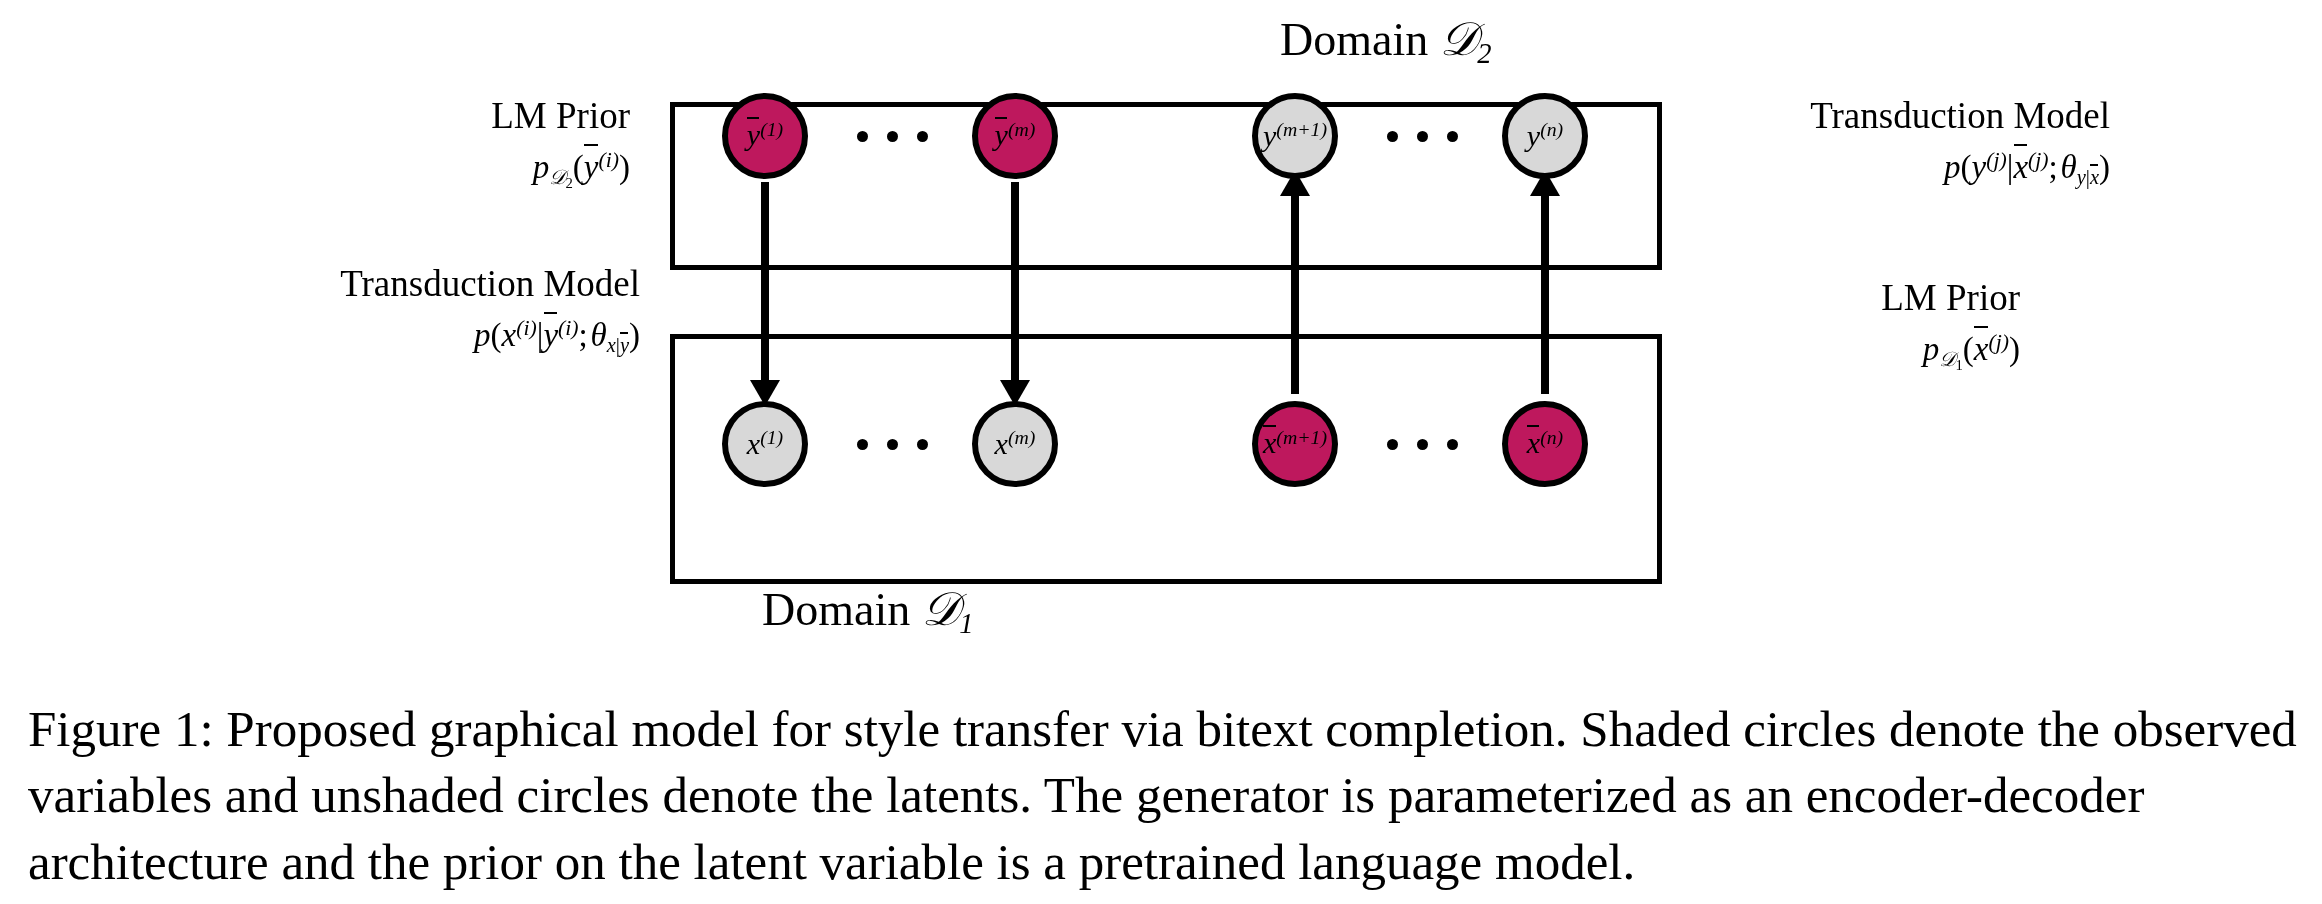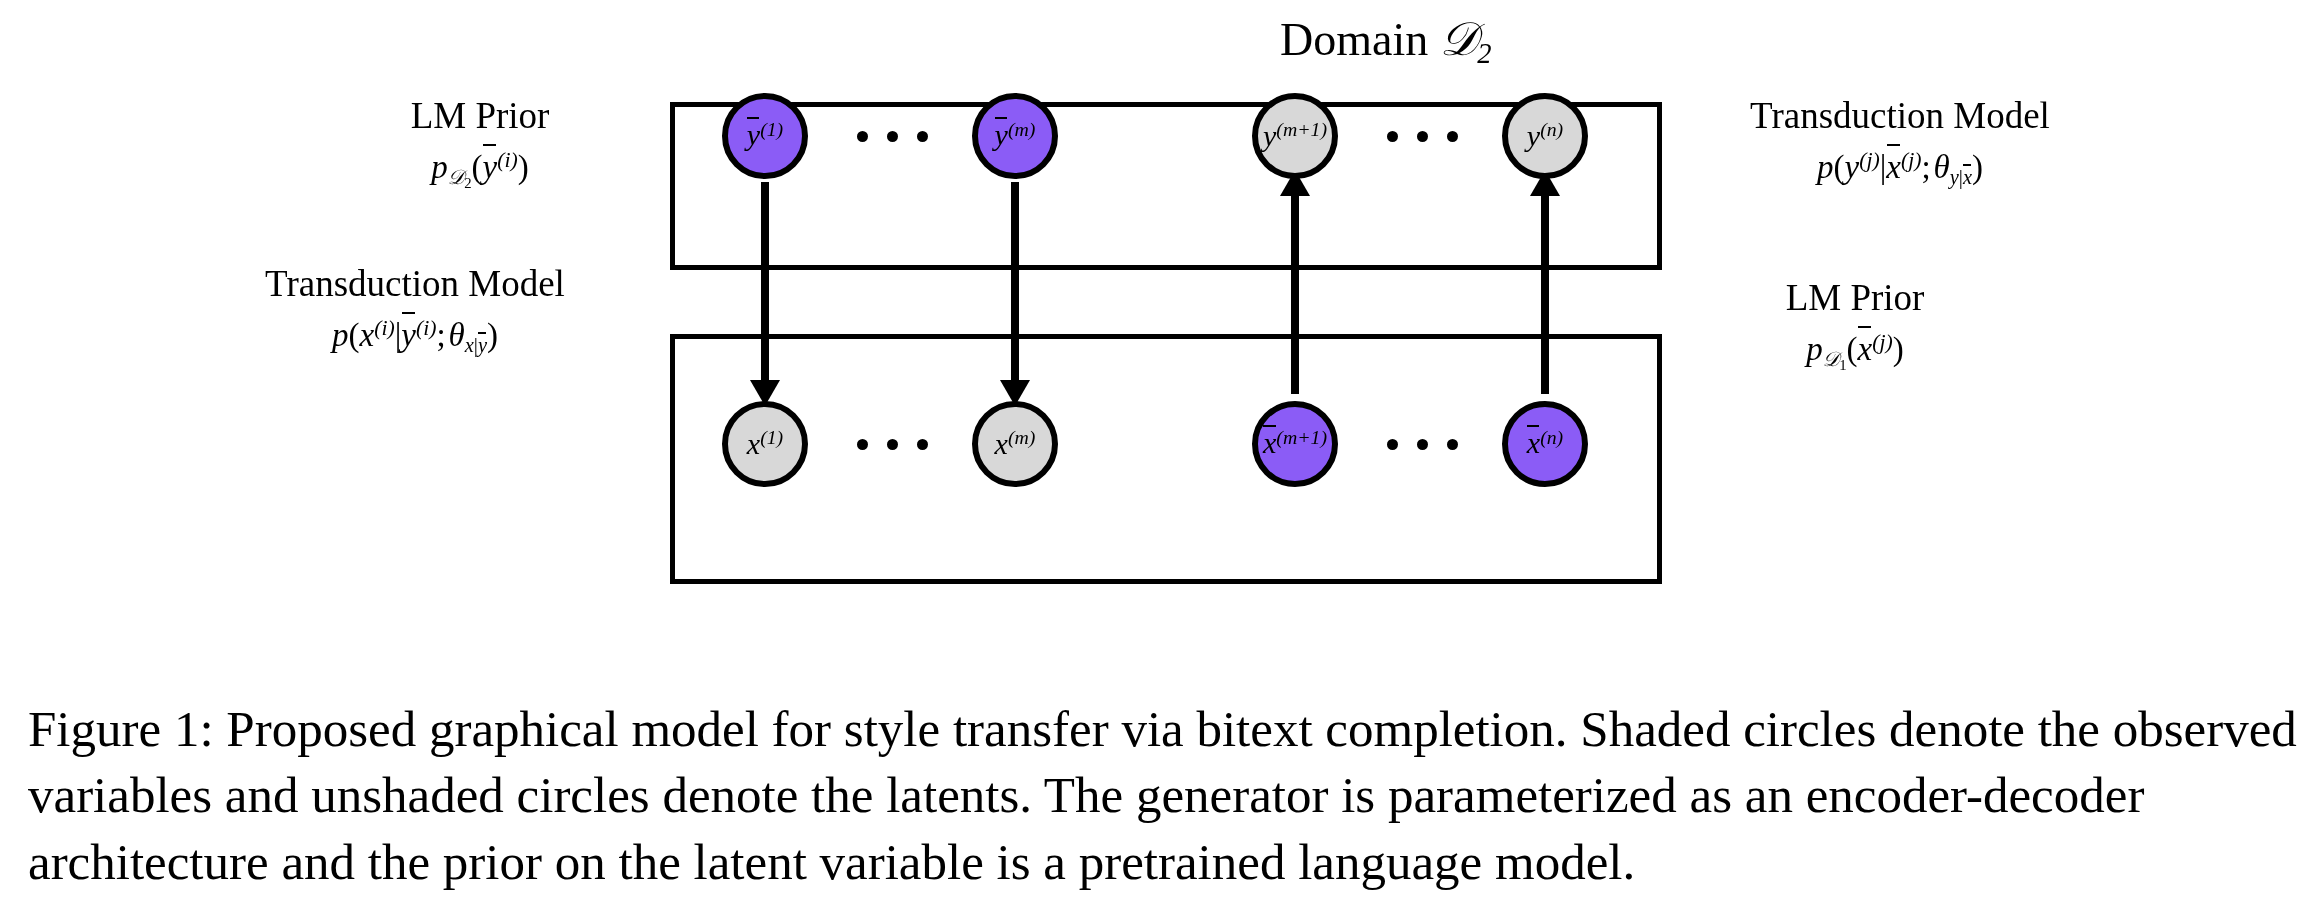--- a/index.html
+++ b/index.html
@@ -10,21 +10,21 @@
   .plate{position:absolute;border:5px solid #000;background:transparent;box-sizing:border-box;}
   #plate-top{left:670px;top:98px;width:992px;height:168px;}
   #plate-bot{left:670px;top:330px;width:992px;height:250px;}
 
   
   .domain-label{position:absolute;font-size:46px;line-height:1;white-space:nowrap;}
   #domain-d2{left:1280px;top:12px;}
   #domain-d1{left:762px;top:582px;}
 
   
-  .side{position:absolute;text-align:center;line-height:1.30;white-space:nowrap;}
+  .side{position:absolute;text-align:right;line-height:1.30;white-space:nowrap;}
   .side .ttl{font-size:37px;display:block;}
   .side .frm{font-size:33px;display:block;margin-top:6px;}
   #side-tl{left:330px;top:88px;width:300px;}
   #side-tr{left:1690px;top:88px;width:420px;}
   #side-bl{left:190px;top:256px;width:450px;}
   #side-br{left:1690px;top:270px;width:330px;}
 
   
   .mi{font-family:"Liberation Serif",serif;font-style:italic;}
   .mu{font-family:"Liberation Serif",serif;font-style:normal;}
@@ -32,21 +32,21 @@
   .sup{font-size:0.66em;vertical-align:0.50em;font-style:italic;}
   .sub{font-size:0.62em;vertical-align:-0.28em;font-style:italic;}
   .ovl{position:relative;display:inline-block;}
   .ovl::before{content:"";position:absolute;left:3%;right:6%;top:-0.06em;height:2.2px;background:#000;}
   .ovls{position:relative;display:inline-block;}
   .ovls::before{content:"";position:absolute;left:2%;right:6%;top:0.02em;height:1.7px;background:#000;}
 
   
   .node{position:absolute;width:86px;height:86px;border:6px solid #000;border-radius:50%;
         box-sizing:border-box;display:flex;align-items:center;justify-content:center;
-        background:#8b5cf6;font-size:30px;}
+        background:#be185d;font-size:30px;}
   .node.shaded{background:#d8d8d8;}
   .node .lbl{transform:translateY(-1px);white-space:nowrap;}
   .node.narrow .lbl{font-size:30px;}
 
   
   .dots{position:absolute;display:flex;gap:19px;align-items:center;}
   .dots i{width:11px;height:11px;border-radius:50%;background:#000;display:block;}
 
   
   .arrow{position:absolute;width:0;}
@@ -61,20 +61,24 @@
 </head>
 <body>
 
 <div class="fig">
 
   <div class="domain-label" id="domain-d2">
     <span class="mu">Domain</span>
     <span class="cal" style="font-size:1.02em;">𝒟</span><span class="sub">2</span>
   </div>
 
+  <div class="domain-label" id="domain-d1">
+    <span class="mu">Domain</span>
+    <span class="cal" style="font-size:1.02em;">𝒟</span><span class="sub">1</span>
+  </div>
 
   <div class="plate" id="plate-top"></div>
   <div class="plate" id="plate-bot"></div>
 
   <div class="side" id="side-tl">
     <span class="ttl">LM Prior</span>
     <span class="frm"><span class="mi">p</span><span class="sub" style="font-style:normal;"><span class="cal">𝒟</span><span style="font-size:0.72em;vertical-align:-0.25em;">2</span></span><span class="mu">(</span><span class="ovl"><span class="mi">y</span></span><span class="sup">(i)</span><span class="mu">)</span></span>
   </div>
 
   <div class="side" id="side-tr">

